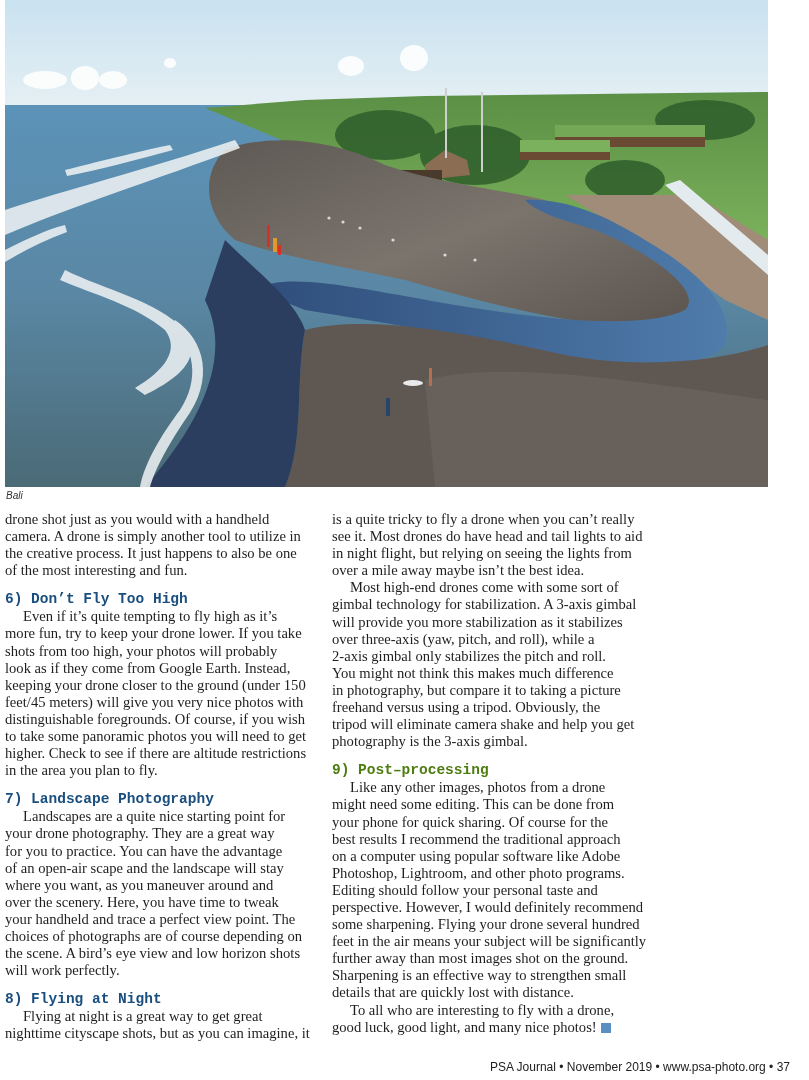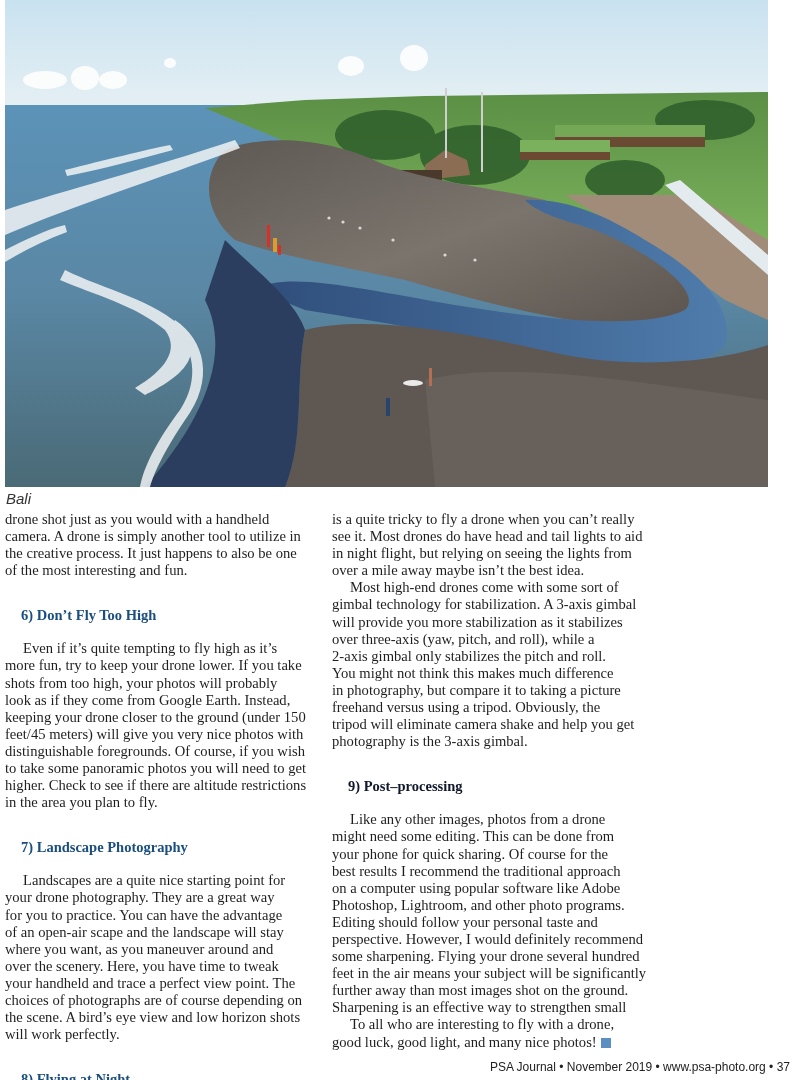--- a/index.html
+++ b/index.html
@@ -1,25 +1,25 @@
 <!DOCTYPE html>
 <html><head>
 <meta charset="utf-8">
 <style>
   html, body { margin: 0; padding: 0; background: #ffffff; }
   body { width: 809px; height: 1080px; position: relative; overflow: hidden; }
   .photo { position: absolute; left: 5px; top: 0; width: 763px; height: 487px; overflow: hidden; background: #cfe3ee; }
   .photo svg { display: block; }
-  .caption { position: absolute; left: 6px; top: 490px; font-family: "Liberation Sans", "DejaVu Sans", sans-serif; font-style: italic; font-size: 15px; color: #333; }
+  .caption { position: absolute; left: 6px; top: 490px; font-family: "Liberation Sans", "DejaVu Sans", sans-serif; font-style: italic; font-size: 10px; color: #333; }
   .col { position: absolute; top: 511px; font-family: "Liberation Serif", "DejaVu Serif", serif; font-size: 14.6px; line-height: 17.1px; color: #1e1e1e; }
   .col-left { left: 5px; width: 300px; }
   .col-right { left: 332px; width: 318px; }
   .col p { margin: 0; }
   .col .line { display: block; white-space: nowrap; }
-  h3 { margin: 16px; font-family: Liberation Serif, serif; font-weight: bold; font-size: 14.5px; color: #1a4e7e; line-height: 18px; }
+  h3 { margin: 0; font-family: Liberation Mono, monospace; font-weight: bold; font-size: 14.5px; color: #1a4e7e; line-height: 18px; }
   .gap-h { height: 11px; }
   .end-mark { display: inline-block; width: 10px; height: 10px; margin-left: 4px; vertical-align: -1px; }
   .footer { position: absolute; right: 19px; top: 1060px; font-family: "Liberation Sans", "DejaVu Sans", sans-serif; font-size: 12px; color: #222; white-space: nowrap; }
 </style>
 </head>
 <body>
 
 <div class="photo">
   <svg width="763" height="487" viewBox="0 0 763 487" xmlns="http://www.w3.org/2000/svg">
     <defs>
@@ -180,34 +180,35 @@
     <span class="line">will provide you more stabilization as it stabilizes</span>
     <span class="line">over three-axis (yaw, pitch, and roll), while a</span>
     <span class="line">2-axis gimbal only stabilizes the pitch and roll.</span>
     <span class="line">You might not think this makes much difference</span>
     <span class="line">in photography, but compare it to taking a picture</span>
     <span class="line">freehand versus using a tripod. Obviously, the</span>
     <span class="line">tripod will eliminate camera shake and help you get</span>
     <span class="line">photography is the 3-axis gimbal.</span>
   </p>
   <div class="gap-h"></div>
-  <h3 style="color: #0f172a;">9) Post–processing</h3>
+  <h3 style="color: #4d7c0f;">9) Post–processing</h3>
   <p>
     <span class="line" style="padding-left:18px">Like any other images, photos from a drone</span>
     <span class="line">might need some editing. This can be done from</span>
     <span class="line">your phone for quick sharing. Of course for the</span>
     <span class="line">best results I recommend the traditional approach</span>
     <span class="line">on a computer using popular software like Adobe</span>
     <span class="line">Photoshop, Lightroom, and other photo programs.</span>
     <span class="line">Editing should follow your personal taste and</span>
     <span class="line">perspective. However, I would definitely recommend</span>
     <span class="line">some sharpening. Flying your drone several hundred</span>
     <span class="line">feet in the air means your subject will be significantly</span>
     <span class="line">further away than most images shot on the ground.</span>
     <span class="line">Sharpening is an effective way to strengthen small</span>
+    <span class="line">details that are quickly lost with distance.</span>
   </p>
   <p>
     <span class="line" style="padding-left:18px">To all who are interesting to fly with a drone,</span>
     <span class="line"><span>good luck, good light, and many nice photos!</span><span class="end-mark" id="endmark" style="background: rgb(91, 143, 194);"></span></span>
   </p>
 </div>
 
 <div class="footer">PSA Journal • November 2019 • www.psa-photo.org • 37</div>
 
 </body></html>

